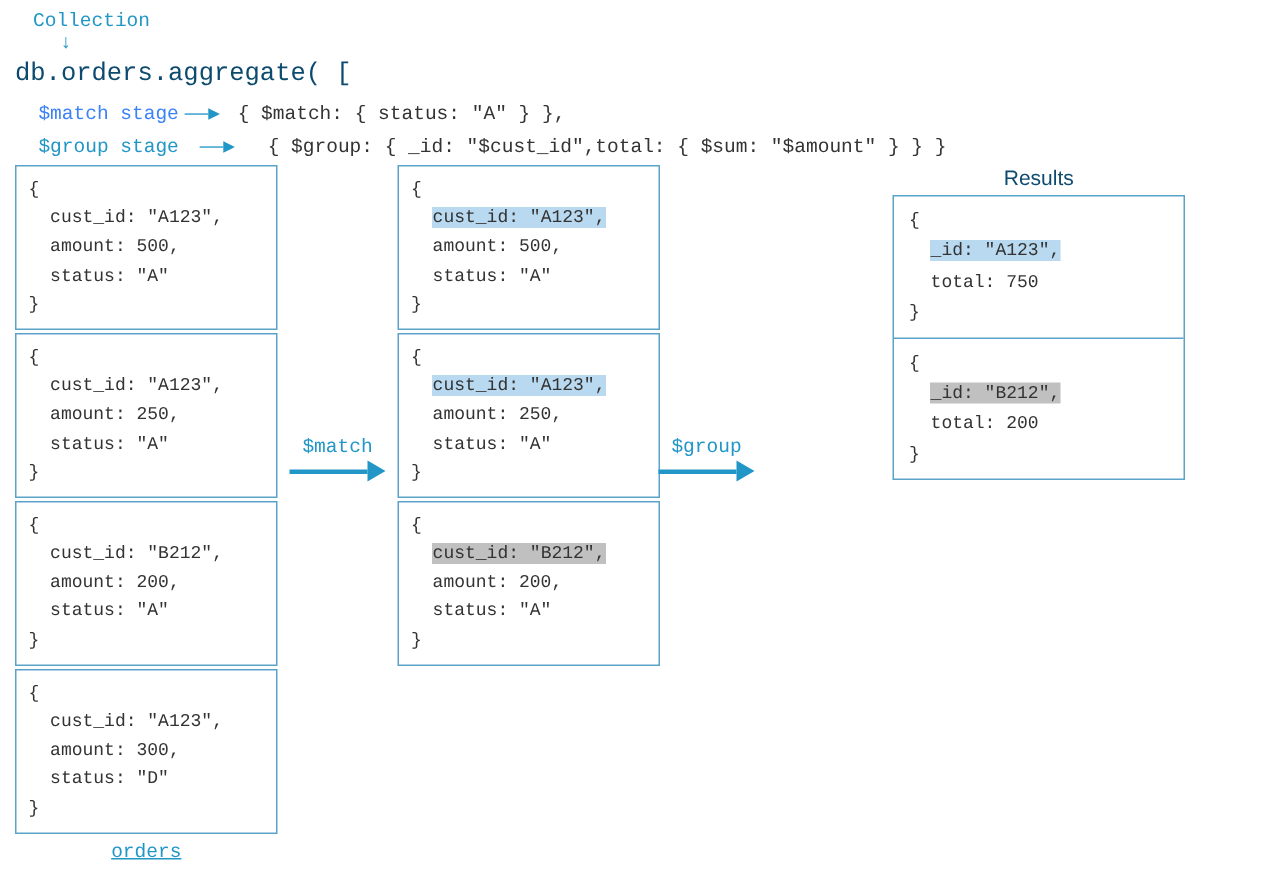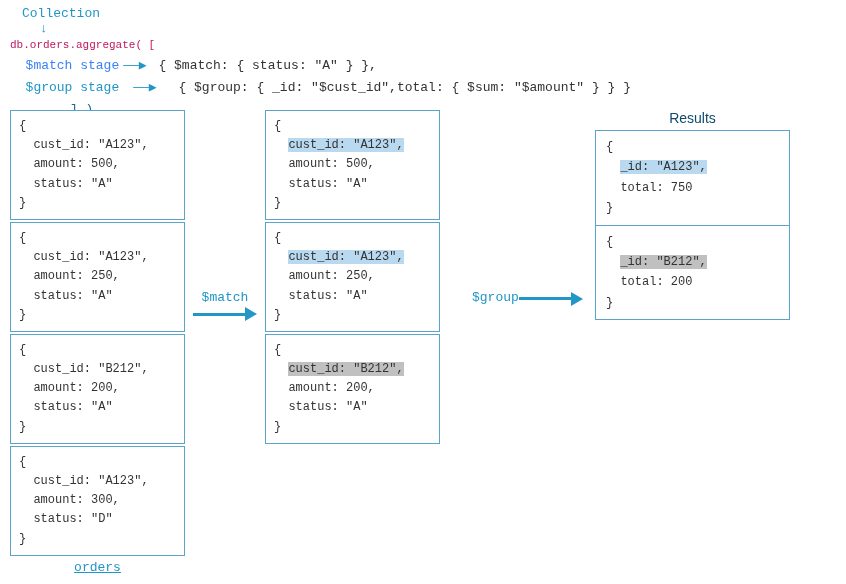--- a/index.html
+++ b/index.html
@@ -111,35 +111,35 @@
       position: absolute;
       top: 290px;
       left: 193px;
       display: flex;
       flex-direction: column;
       align-items: center;
     }
     .group-arrow {
       position: absolute;
       top: 290px;
-      left: 472px;
+      left: 439px;
       display: flex;
-      flex-direction: row;
+      flex-direction: column;
       align-items: center;
     }
   </style>
 </head>
 <body>
 
 <div class="page">
 
   <div class="code-section">
     <div style="color:#2196c7; font-size:13px; margin-left:12px; font-family:'Courier New',monospace;">Collection</div>
     <div style="color:#2196c7; margin-left:30px; font-size:13px; font-family:'Courier New',monospace;">↓</div>
-    <div style="color:#be185d; font-size:11px; font-family:'Courier New',monospace; line-height:1.7;">db.orders.aggregate( [</div>
+    <div style="color:#0c4a6e; font-size:17px; font-family:'Courier New',monospace; line-height:1.7;">db.orders.aggregate( [</div>
     <div style="display:flex; align-items:center; font-size:13px; font-family:'Courier New',monospace; line-height:1.7;">
       <span style="color:#3b82f6;">&nbsp;&nbsp;$match stage</span>
       <span style="color:#2196c7; margin: 0 4px;">——▶</span>
       <span style="color:#333;">&nbsp;{ $match: { status: "A" } },</span>
     </div>
     <div style="display:flex; align-items:center; font-size:13px; font-family:'Courier New',monospace; line-height:1.7;gap:10px;">
       <span style="color:#2196c7;">&nbsp;&nbsp;$group stage</span>
       <span style="color:#2196c7; margin: 0 4px;">——▶</span>
       <span style="color:#333;">&nbsp;{ $group: { _id: "$cust_id",total: { $sum: "$amount" } } }</span>
     </div>

